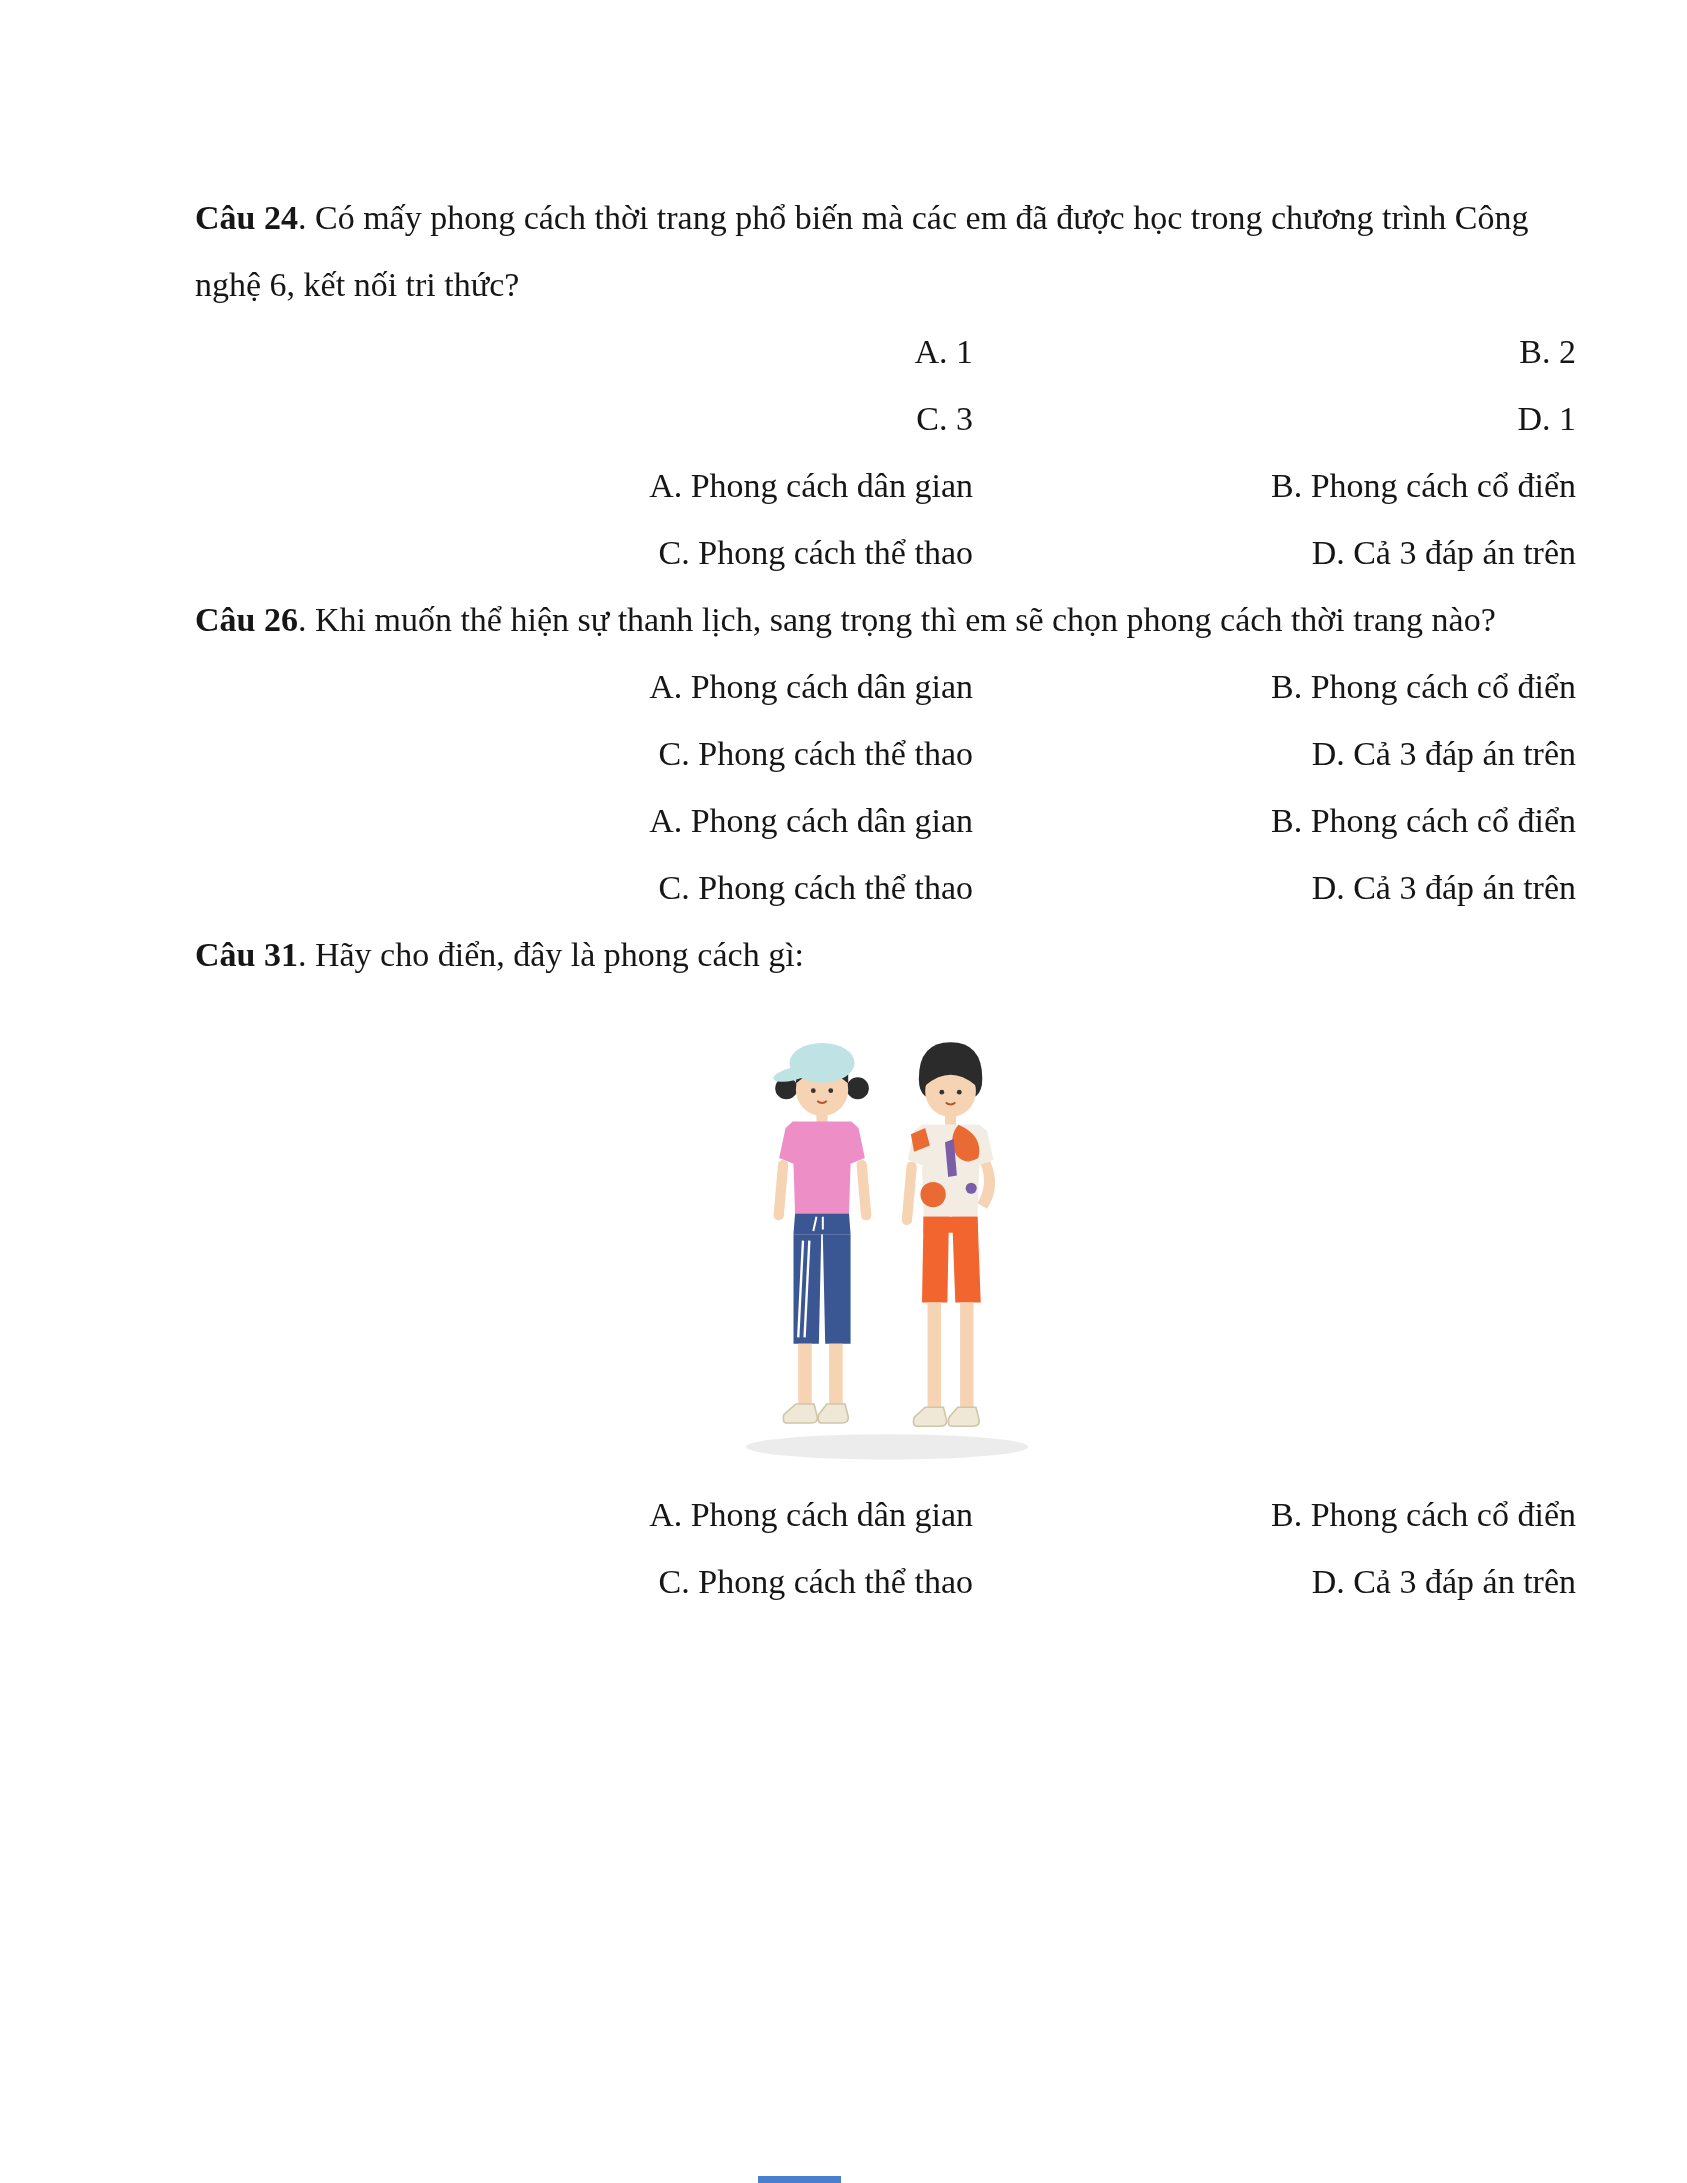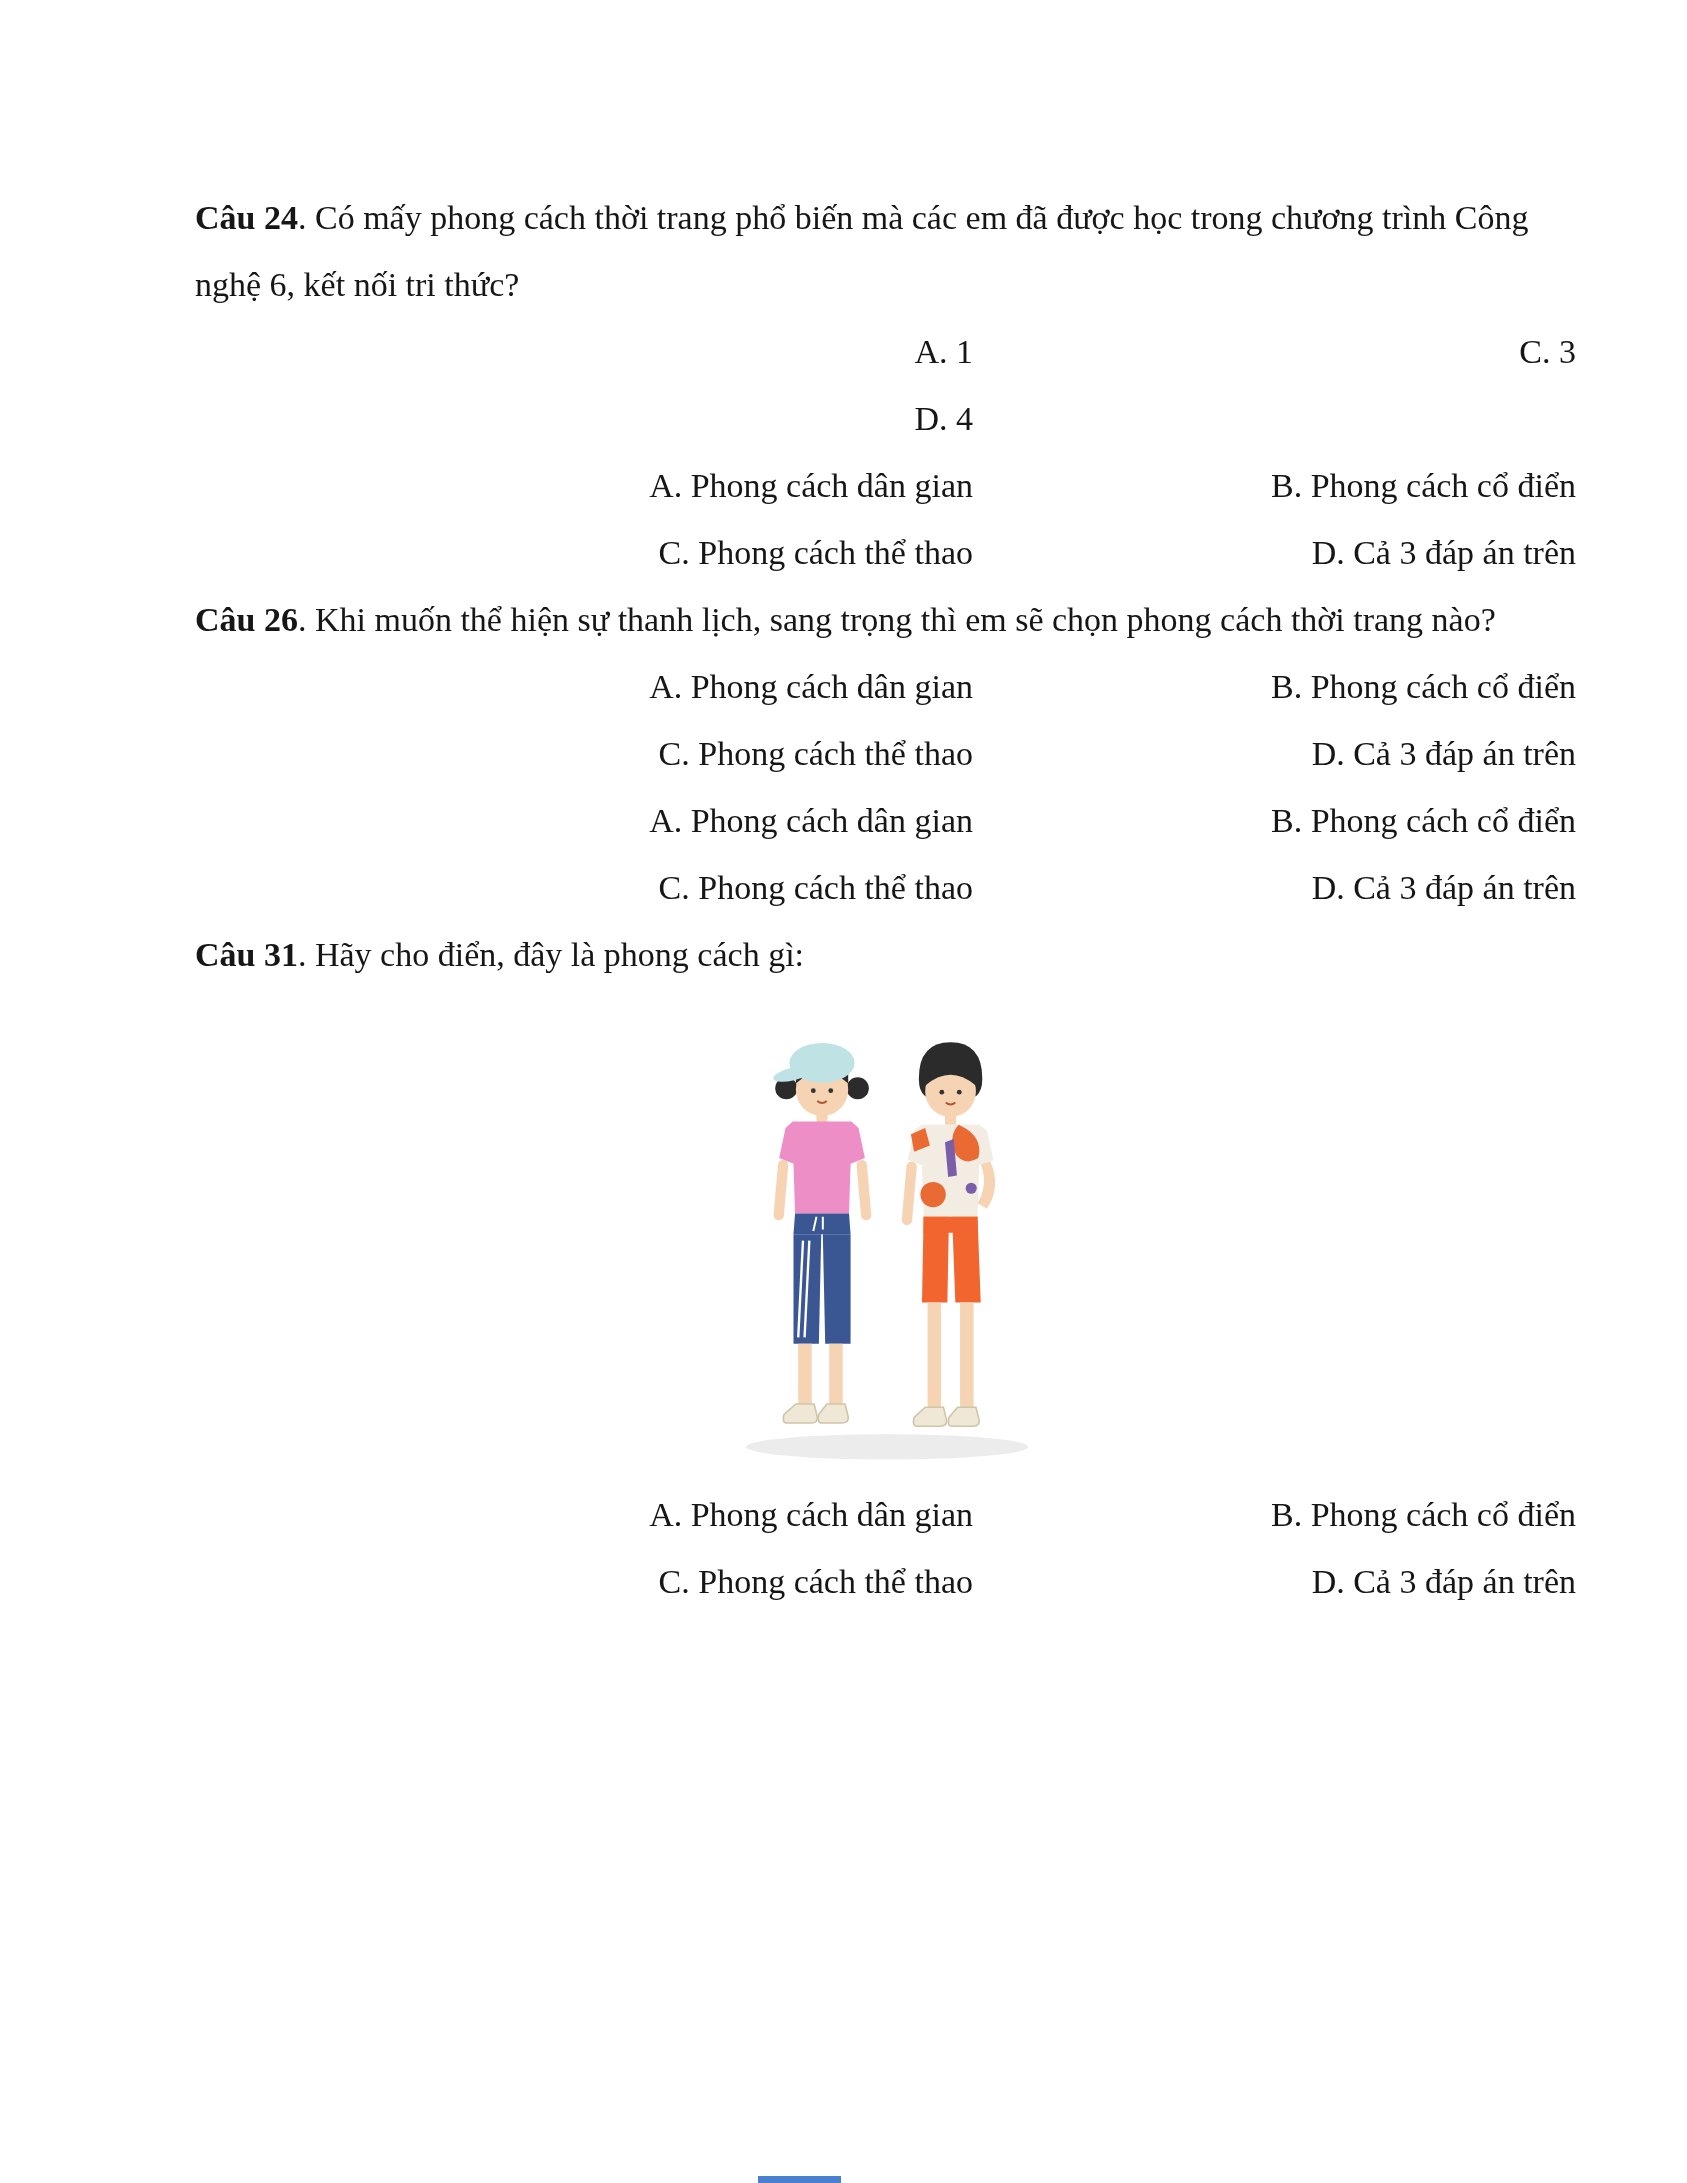--- a/index.html
+++ b/index.html
@@ -45,22 +45,23 @@
   }
 </style>
 </head>
 <body>
 
 <div class="page">
 
   <p class="q-text"><strong class="q-label">Câu 24</strong><span>. Có mấy phong cách thời trang phổ biến mà các em đã được học trong chương trình Công nghệ 6, kết nối tri thức?</span></p>
   <div class="opts">
     <span class="opt">A. 1</span>
+    <span class="opt">B. 2</span>
     <span class="opt">C. 3</span>
-    <span class="opt">D. 4</span>
+    <span class="opt">D. 1</span>
   </div>
 
   <div class="opts">
     <span class="opt">A. Phong cách dân gian</span>
     <span class="opt">B. Phong cách cổ điển</span>
     <span class="opt">C. Phong cách thể thao</span>
     <span class="opt">D. Cả 3 đáp án trên</span>
   </div>
 
   <p class="q-text"><strong class="q-label">Câu 26</strong><span>. Khi muốn thể hiện sự thanh lịch, sang trọng thì em sẽ chọn phong cách thời trang nào?</span></p>

